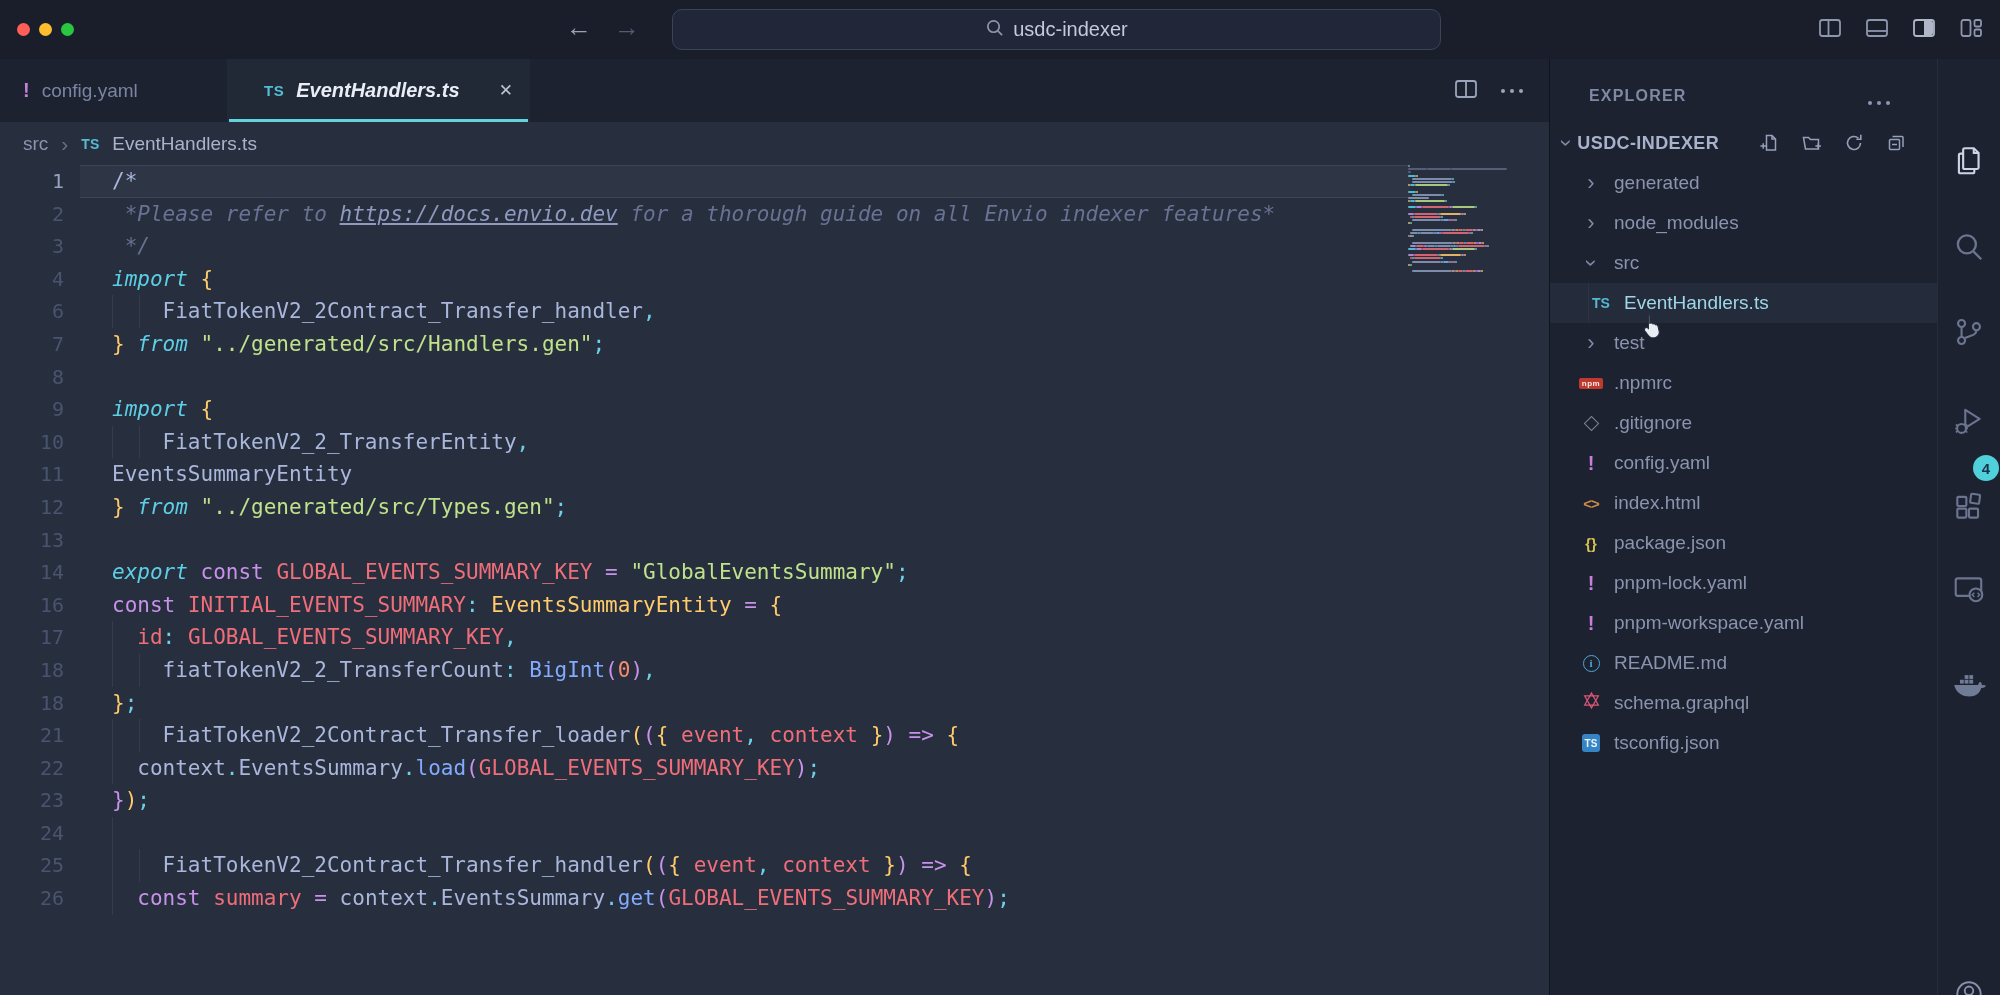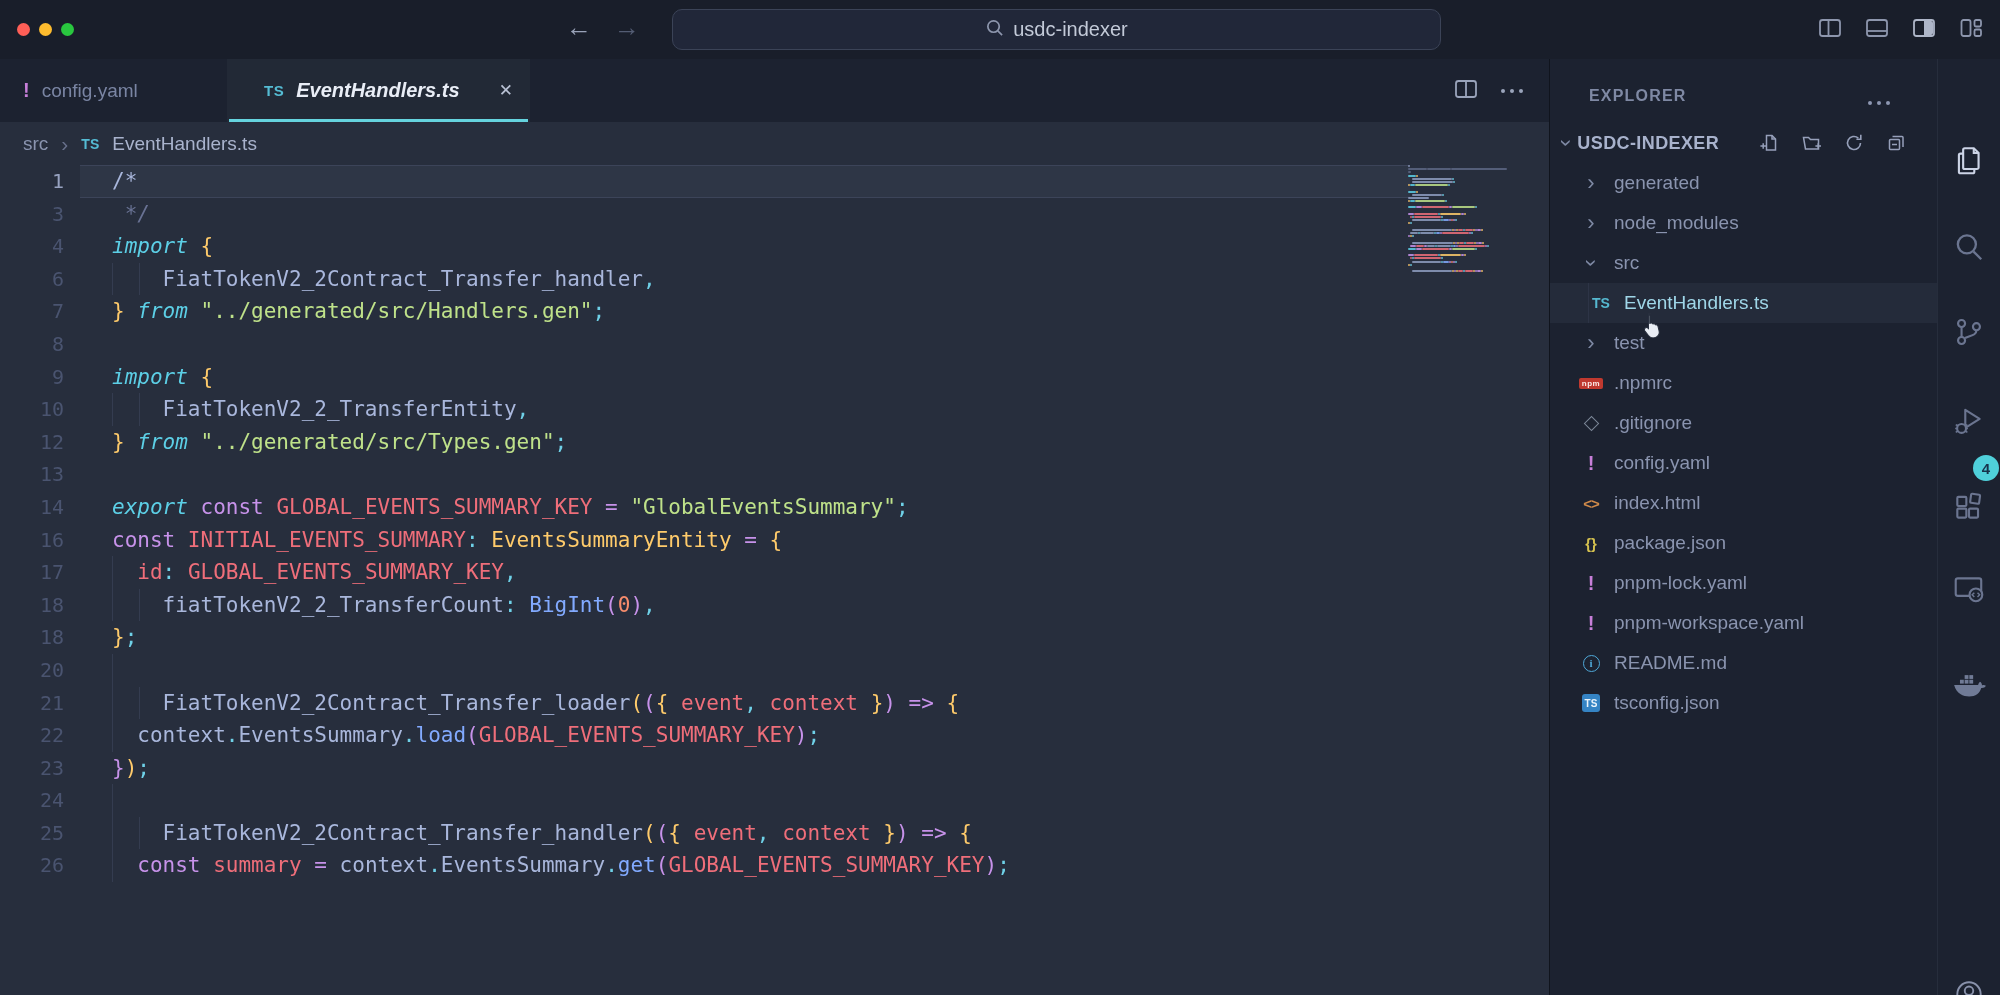--- a/index.html
+++ b/index.html
@@ -201,35 +201,36 @@
     <div class="breadcrumb">
       <span class="bc-folder">src</span>
       <span class="bc-sep">›</span>
       <span class="bc-ts">TS</span>
       <span class="bc-file">EventHandlers.ts</span>
     </div>
 
     <div class="code-area">
       <div id="code-lines">
           <div class="cl cl-active"><span class="ln">1</span><span class="lc"><span class="tk-id">/*</span></span></div>
+          <div class="cl"><span class="ln">2</span><span class="lc"><span class="tk-cm"> *Please refer to </span><span class="tk-cml">https://docs.envio.dev</span><span class="tk-cm"> for a thorough guide on all Envio indexer features*</span></span></div>
           <div class="cl"><span class="ln">3</span><span class="lc"><span class="tk-cm"> */</span></span></div>
           <div class="cl"><span class="ln">4</span><span class="lc"><span class="tk-kw">import </span><span class="tk-bry">{</span></span></div>
           <div class="cl"><span class="guide" style="left: 112px;"></span><span class="guide" style="left: 139px;"></span><span class="ln">6</span><span class="lc"><span class="tk-ws">    </span><span class="tk-id">FiatTokenV2_2Contract_Transfer_handler</span><span class="tk-pn">,</span></span></div>
           <div class="cl"><span class="ln">7</span><span class="lc"><span class="tk-bry">} </span><span class="tk-kw">from </span><span class="tk-str">"../generated/src/Handlers.gen"</span><span class="tk-pn">;</span></span></div>
           <div class="cl"><span class="ln">8</span><span class="lc"></span></div>
           <div class="cl"><span class="ln">9</span><span class="lc"><span class="tk-kw">import </span><span class="tk-bry">{</span></span></div>
           <div class="cl"><span class="guide" style="left: 112px;"></span><span class="guide" style="left: 139px;"></span><span class="ln">10</span><span class="lc"><span class="tk-ws">    </span><span class="tk-id">FiatTokenV2_2_TransferEntity</span><span class="tk-pn">,</span></span></div>
+          <div class="cl"><span class="ln">11</span><span class="lc"><span class="tk-id">EventsSummaryEntity</span></span></div>
           <div class="cl"><span class="ln">12</span><span class="lc"><span class="tk-bry">} </span><span class="tk-kw">from </span><span class="tk-str">"../generated/src/Types.gen"</span><span class="tk-pn">;</span></span></div>
           <div class="cl"><span class="ln">13</span><span class="lc"></span></div>
           <div class="cl"><span class="ln">14</span><span class="lc"><span class="tk-kw">export </span><span class="tk-kw2">const </span><span class="tk-cnst">GLOBAL_EVENTS_SUMMARY_KEY</span><span class="tk-op"> = </span><span class="tk-str">"GlobalEventsSummary"</span><span class="tk-pn">;</span></span></div>
           <div class="cl"><span class="ln">16</span><span class="lc"><span class="tk-kw2">const </span><span class="tk-cnst">INITIAL_EVENTS_SUMMARY</span><span class="tk-pn">: </span><span class="tk-type">EventsSummaryEntity</span><span class="tk-op"> = </span><span class="tk-bry">{</span></span></div>
           <div class="cl"><span class="guide" style="left: 112px;"></span><span class="ln">17</span><span class="lc"><span class="tk-ws">  </span><span class="tk-cnst">id</span><span class="tk-pn">: </span><span class="tk-cnst">GLOBAL_EVENTS_SUMMARY_KEY</span><span class="tk-pn">,</span></span></div>
           <div class="cl"><span class="guide" style="left: 112px;"></span><span class="guide" style="left: 139px;"></span><span class="ln">18</span><span class="lc"><span class="tk-ws">    </span><span class="tk-id">fiatTokenV2_2_TransferCount</span><span class="tk-pn">: </span><span class="tk-fn">BigInt</span><span class="tk-brp">(</span><span class="tk-num">0</span><span class="tk-brp">)</span><span class="tk-pn">,</span></span></div>
           <div class="cl"><span class="ln">18</span><span class="lc"><span class="tk-bry">}</span><span class="tk-pn">;</span></span></div>
-          <div class="cl"><span class="guide" style="left: 112px;"></span><span class="ln">20</span><span class="lc"></span></div>
           <div class="cl"><span class="guide" style="left: 112px;"></span><span class="guide" style="left: 139px;"></span><span class="ln">21</span><span class="lc"><span class="tk-ws">    </span><span class="tk-id">FiatTokenV2_2Contract_Transfer_loader</span><span class="tk-bry">(</span><span class="tk-brp">(</span><span class="tk-bry">{ </span><span class="tk-cnst">event</span><span class="tk-pn">, </span><span class="tk-cnst">context</span><span class="tk-bry"> }</span><span class="tk-brp">)</span><span class="tk-op"> =&gt; </span><span class="tk-bry">{</span></span></div>
           <div class="cl"><span class="guide" style="left: 112px;"></span><span class="ln">22</span><span class="lc"><span class="tk-ws">  </span><span class="tk-id">context</span><span class="tk-pn">.</span><span class="tk-id">EventsSummary</span><span class="tk-pn">.</span><span class="tk-fn">load</span><span class="tk-brp">(</span><span class="tk-cnst">GLOBAL_EVENTS_SUMMARY_KEY</span><span class="tk-brp">)</span><span class="tk-pn">;</span></span></div>
           <div class="cl"><span class="ln">23</span><span class="lc"><span class="tk-brp">}</span><span class="tk-bry">)</span><span class="tk-pn">;</span></span></div>
           <div class="cl"><span class="guide" style="left: 112px;"></span><span class="ln">24</span><span class="lc"></span></div>
           <div class="cl"><span class="guide" style="left: 112px;"></span><span class="guide" style="left: 139px;"></span><span class="ln">25</span><span class="lc"><span class="tk-ws">    </span><span class="tk-id">FiatTokenV2_2Contract_Transfer_handler</span><span class="tk-bry">(</span><span class="tk-brp">(</span><span class="tk-bry">{ </span><span class="tk-cnst">event</span><span class="tk-pn">, </span><span class="tk-cnst">context</span><span class="tk-bry"> }</span><span class="tk-brp">)</span><span class="tk-op"> =&gt; </span><span class="tk-bry">{</span></span></div>
           <div class="cl"><span class="guide" style="left: 112px;"></span><span class="ln">26</span><span class="lc"><span class="tk-ws">  </span><span class="tk-kw2">const </span><span class="tk-cnst">summary</span><span class="tk-op"> = </span><span class="tk-id">context</span><span class="tk-pn">.</span><span class="tk-id">EventsSummary</span><span class="tk-pn">.</span><span class="tk-fn">get</span><span class="tk-brp">(</span><span class="tk-cnst">GLOBAL_EVENTS_SUMMARY_KEY</span><span class="tk-brp">)</span><span class="tk-pn">;</span></span></div>
         </div>
       <div id="minimap">
           <div class="mmrow">
             <span style="width: 2px; background: rgb(142, 156, 192); opacity: 0.85;"></span>
@@ -555,20 +556,29 @@
           <span class="tlabel">pnpm-workspace.yaml</span>
         </div>
         <div class="trow">
           <span class="ticon">
             <span class="i-info">i</span>
           </span>
           <span class="tlabel">README.md</span>
         </div>
         <div class="trow">
           <span class="ticon">
+            <span><svg width="19" height="19" viewBox="0 0 20 20" fill="none" stroke="#dd5577" stroke-width="1.3">
+                <path d="M10 2.2l7.2 12.6H2.8z"></path>
+                <path d="M10 17.8L2.8 5.2h14.4z"></path>
+              </svg></span>
+          </span>
+          <span class="tlabel">schema.graphql</span>
+        </div>
+        <div class="trow">
+          <span class="ticon">
             <span class="i-tsbadge">TS</span>
           </span>
           <span class="tlabel">tsconfig.json</span>
         </div>
       </div>
     <span class="hand-cursor">
       <svg width="22" height="27" viewBox="0 0 16 20">
         <path d="M5.6 1.2c.9 0 1.5.7 1.5 1.6v5.6l1.1-.2c.5-.1 1 .2 1.2.6.8-.3 1.7 0 2 .7.8-.2 1.6.3 1.8 1.1l.8 3.4c.4 1.7-.3 3.5-1.8 4.4-2 1.2-4.6.8-6.1-1l-2.6-3.3c-.6-.8-.4-1.9.4-2.4.6-.4 1.4-.3 1.9.2l.3.3V2.8c0-.9.6-1.6 1.5-1.6z" fill="#e9edf4" stroke="#272e3d" stroke-width="0.8"></path>
       </svg>
     </span>

